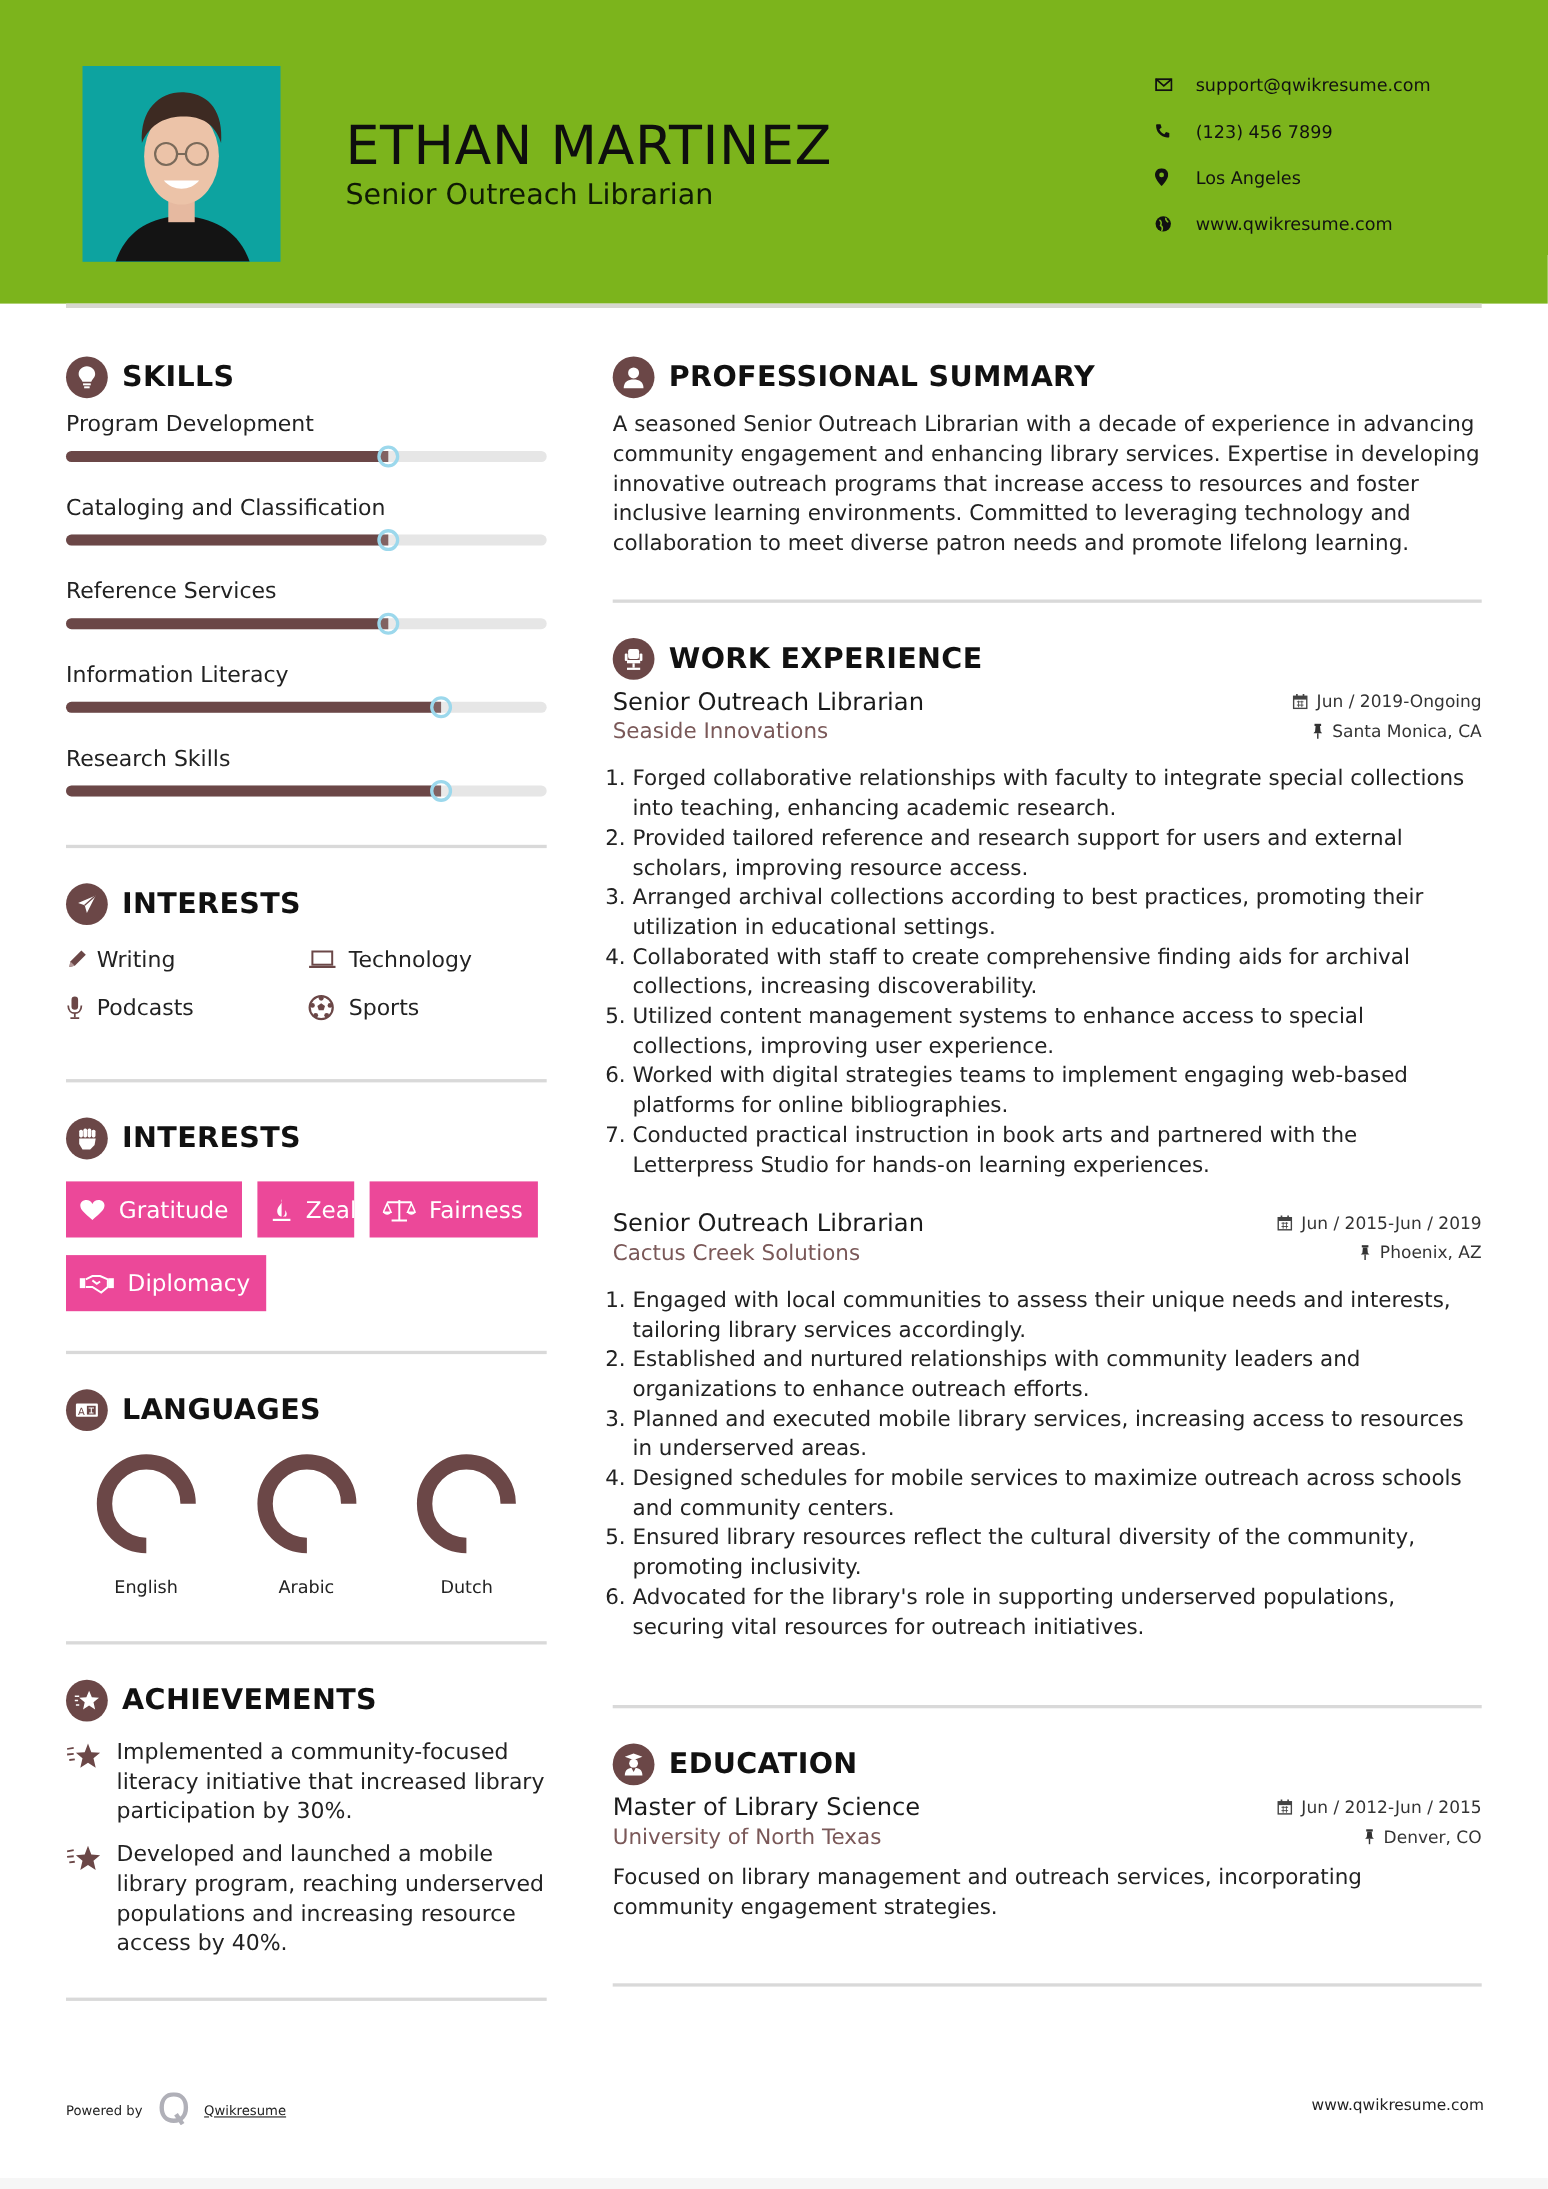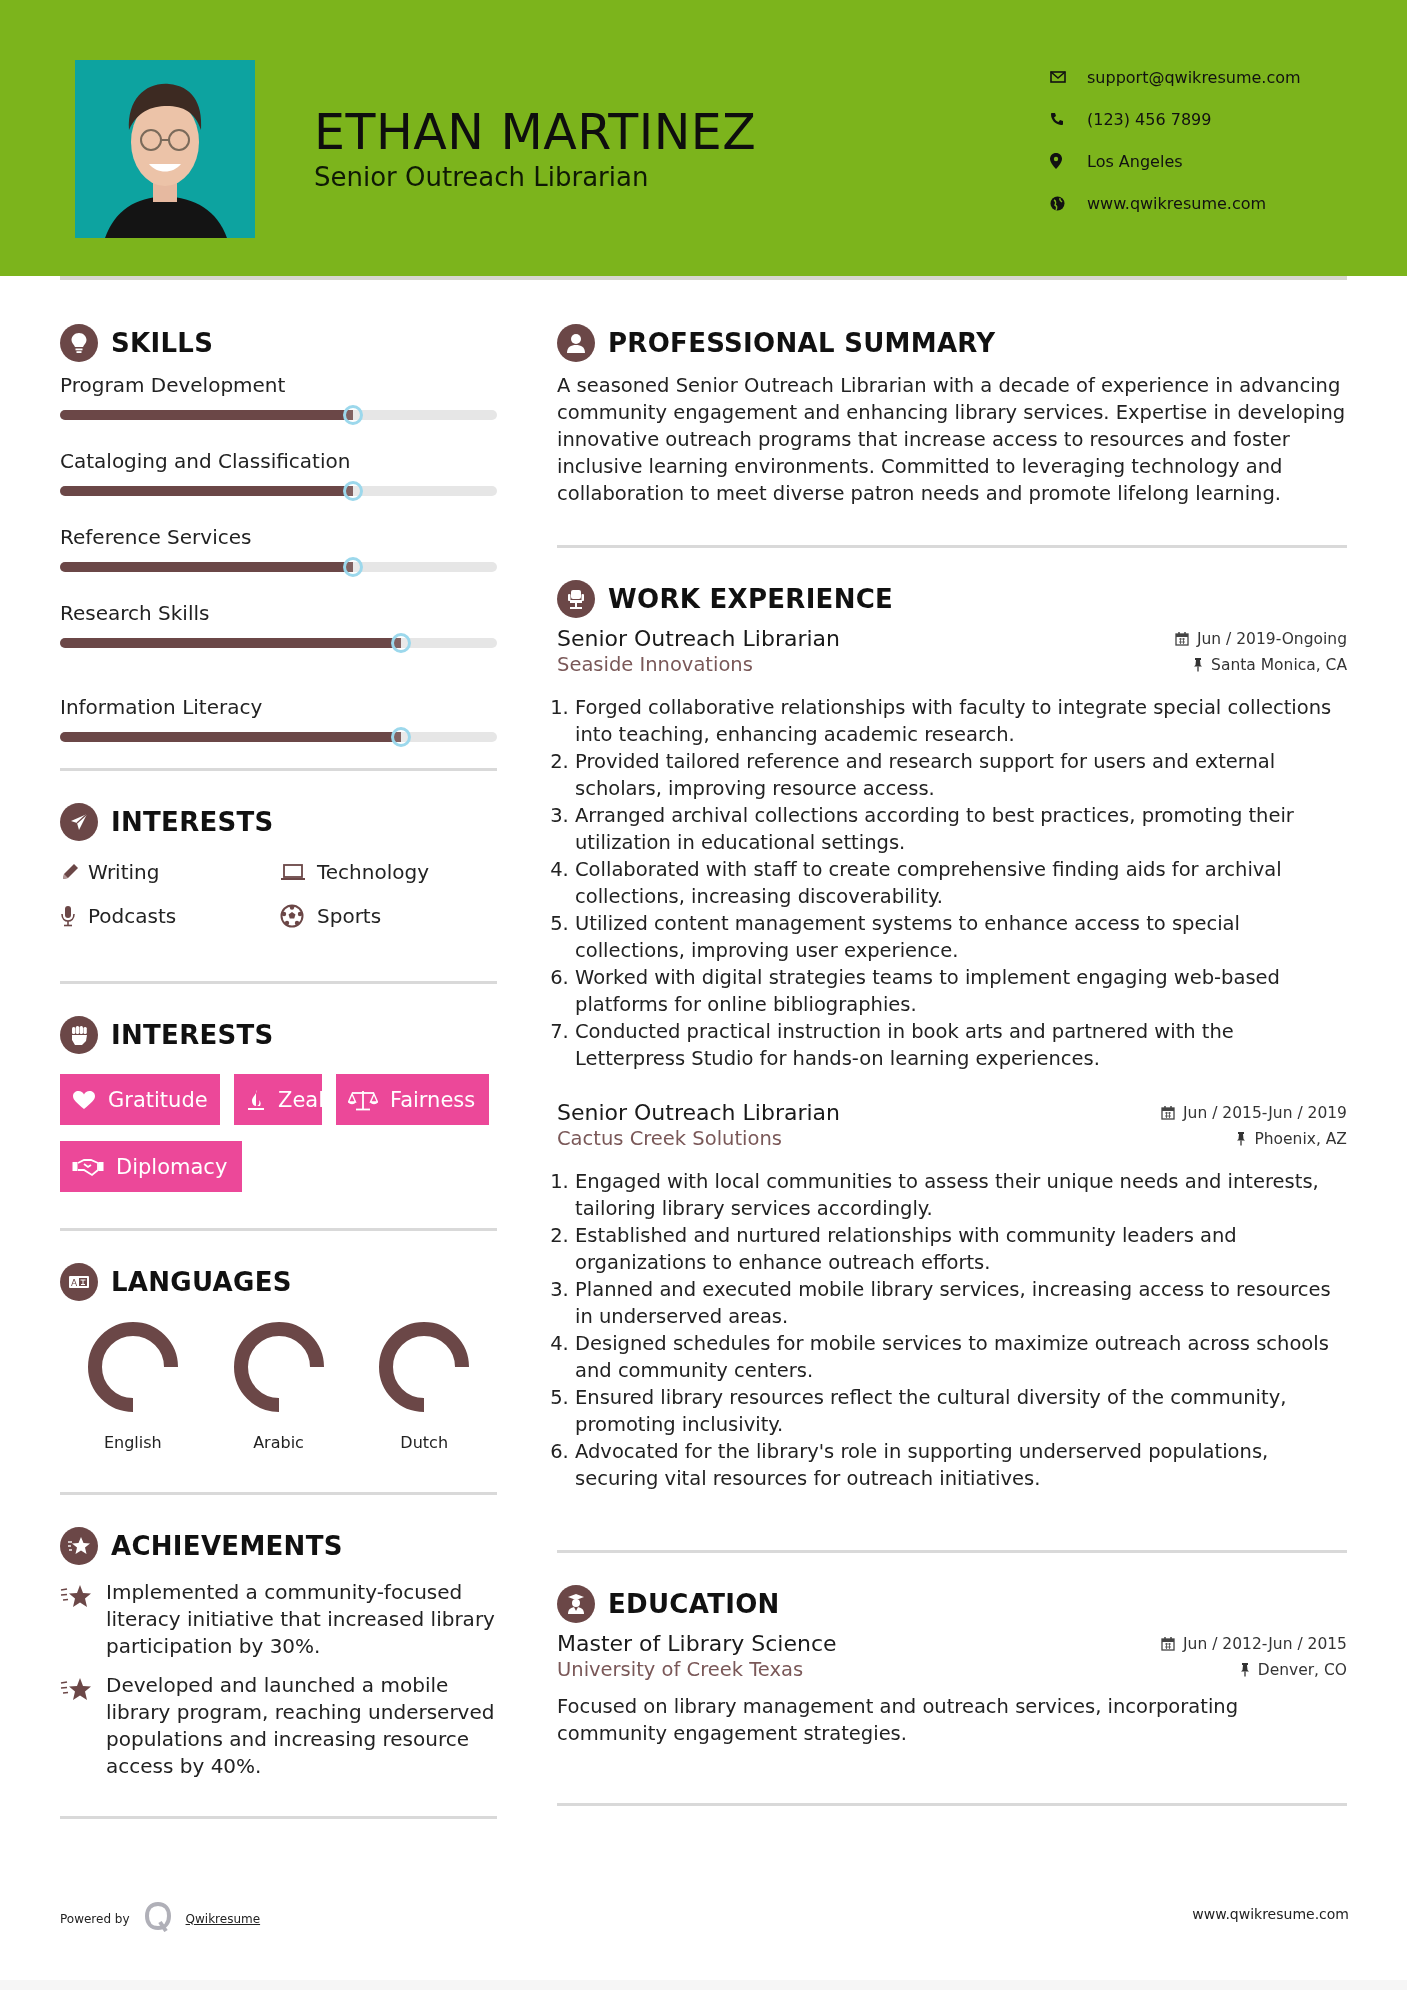--- a/index.html
+++ b/index.html
@@ -152,29 +152,29 @@
       </div>
     </div>
     <div class="skill">
       <div class="skill-label">Reference Services</div>
       <div class="skill-track">
         <div class="skill-fill" style="width:67%"></div>
         <div class="skill-knob" style="left:67%"></div>
       </div>
     </div>
     <div class="skill">
+      <div class="skill-label">Information Literacy</div>
+      <div class="skill-track">
+        <div class="skill-fill" style="width:78%"></div>
+        <div class="skill-knob" style="left:78%"></div>
+      </div>
+    </div>
+    <div class="skill">
       <div class="skill-label">Research Skills</div>
       <div class="skill-track" style="margin-bottom:44px">
-        <div class="skill-fill" style="width:78%"></div>
-        <div class="skill-knob" style="left:78%"></div>
-      </div>
-    </div>
-    <div class="skill">
-      <div class="skill-label">Information Literacy</div>
-      <div class="skill-track">
         <div class="skill-fill" style="width:78%"></div>
         <div class="skill-knob" style="left:78%"></div>
       </div>
     </div>
   </div>
 
   <div class="divider"></div>
 
   <div style="margin-top:26px">
     <div class="sec-head">
@@ -507,21 +507,21 @@
                 <rect x="1" y="3" width="12" height="3" fill="#444"></rect>
                 <line x1="4" y1="1" x2="4" y2="4" stroke="#444" stroke-width="1.5"></line>
                 <line x1="10" y1="1" x2="10" y2="4" stroke="#444" stroke-width="1.5"></line>
                 <path d="M4 8 H10 M4 11 H10 M5.5 7 V13 M8.5 7 V13" stroke="#444" stroke-width="0.8"></path>
               </svg>
           </span>
           <span>Jun / 2012-Jun / 2015</span>
         </span>
       </div>
       <div class="job-sub">
-        <span class="job-company">University of Creek Texas</span>
+        <span class="job-company">University of North Texas</span>
         <span class="job-loc">
           <span class="ico-sm">
             <svg width="10" height="15" viewBox="0 0 10 15">
                 <rect x="2" y="1" width="6" height="2" fill="#333"></rect>
                 <path d="M3 3 L7 3 L7.5 8 L9 9.5 L1 9.5 L2.5 8 Z" fill="#333"></path>
                 <line x1="5" y1="9.5" x2="5" y2="14.5" stroke="#333" stroke-width="1.3"></line>
               </svg>
           </span>
           <span>Denver, CO</span>
         </span>

